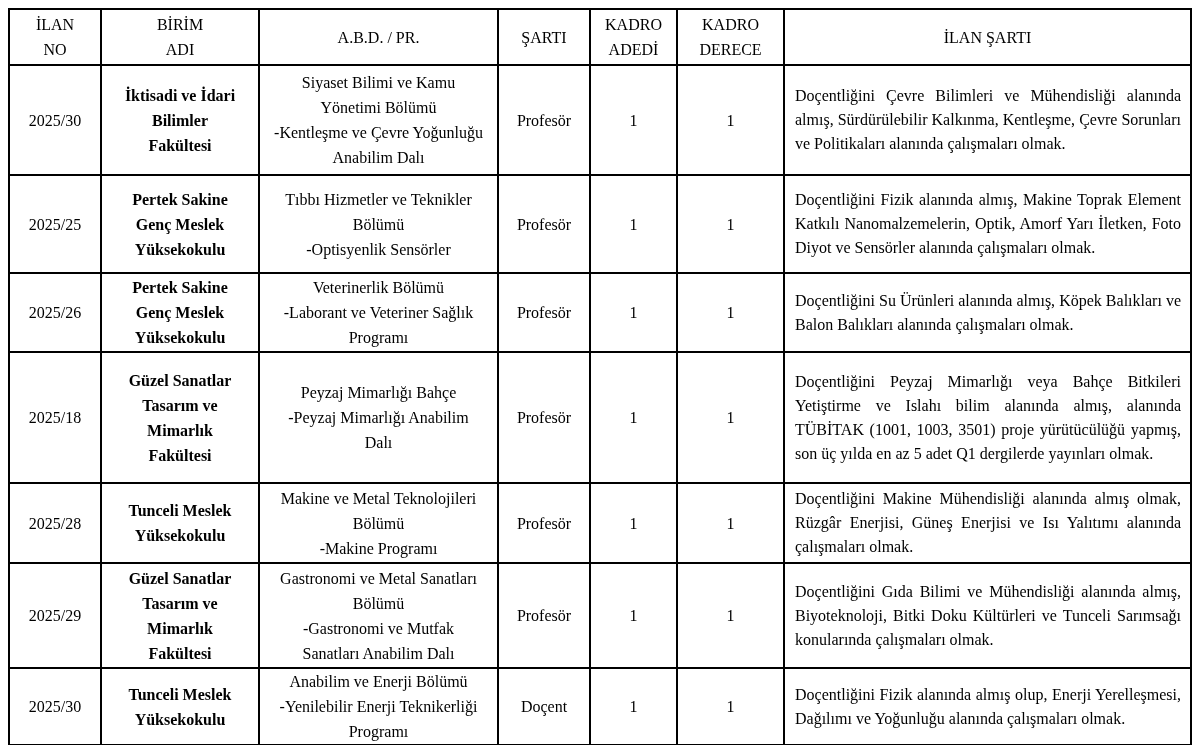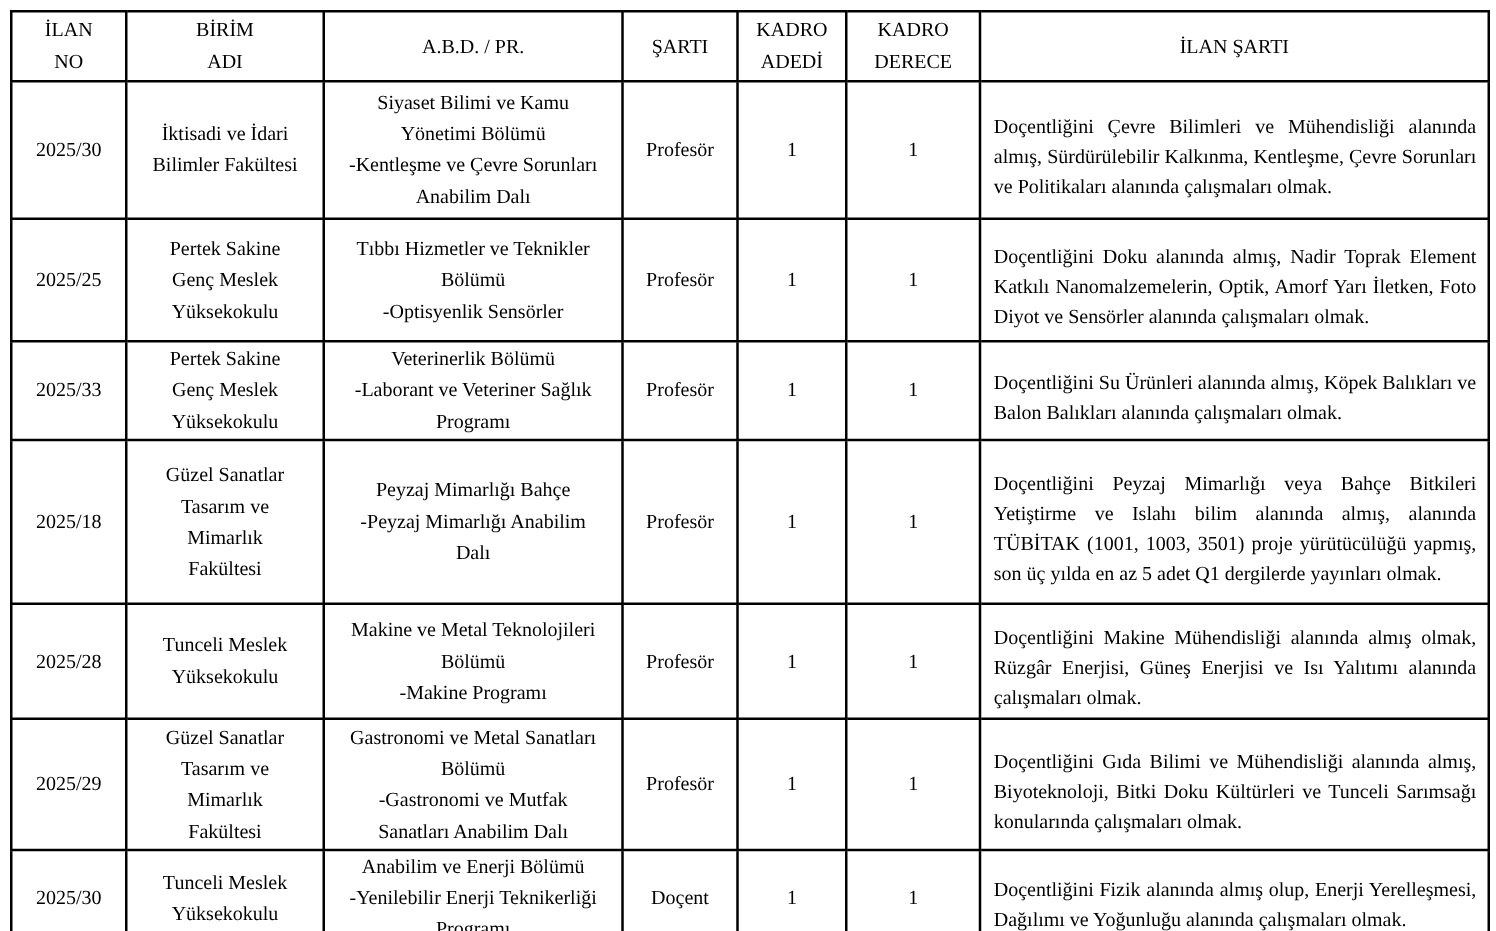--- a/index.html
+++ b/index.html
@@ -24,23 +24,23 @@
     text-align: center;
     vertical-align: middle;
     padding: 2px 4px;
     overflow: hidden;
   }
   th { line-height: 25px; }
   td { line-height: 25px; }
   td.sart {
     text-align: justify;
     line-height: 24px;
-    padding: 15px 9px 3px 10px;
+    padding: 3px 9px 3px 10px;
   }
-  td.birim { padding: 0 18px; }
+  td.birim { padding: 0 18px; font-weight: bold; }
   td.abd   { padding: 0 14px; margin-left: 44px; }
   tr.hr { height: 54px; }
   tr.r1 { height: 110px; }
   tr.r2 { height: 98px; }
   tr.r3 { height: 79px; }
   tr.r4 { height: 131px; }
   tr.r5 { height: 72px; }
   tr.r6 { height: 105px; }
   tr.r7 { height: 73px; }
 </style>
@@ -79,41 +79,41 @@
       </th>
       <th>İLAN ŞARTI</th>
     </tr>
   </thead>
   <tbody>
     <tr class="r1">
       <td>2025/30</td>
       <td class="birim">İktisadi ve İdari Bilimler Fakültesi</td>
       <td class="abd">
         <div>Siyaset Bilimi ve Kamu Yönetimi Bölümü</div>
-        <div>-Kentleşme ve Çevre Sorunları Anabilim Dalı</div>
+        <div>-Kentleşme ve Çevre Yoğunluğu Anabilim Dalı</div>
       </td>
       <td>Profesör</td>
       <td>1</td>
       <td>1</td>
       <td class="sart">Doçentliğini Çevre Bilimleri ve Mühendisliği alanında almış, Sürdürülebilir Kalkınma, Kentleşme, Çevre Sorunları ve Politikaları alanında çalışmaları olmak.</td>
     </tr>
     <tr class="r2">
       <td>2025/25</td>
       <td class="birim">Pertek Sakine Genç Meslek Yüksekokulu</td>
       <td class="abd">
         <div>Tıbbı Hizmetler ve Teknikler Bölümü</div>
         <div>-Optisyenlik Sensörler</div>
       </td>
       <td>Profesör</td>
       <td>1</td>
       <td>1</td>
-      <td class="sart">Doçentliğini Doku alanında almış, Nadir Toprak Element Katkılı Nanomalzemelerin, Optik, Amorf Yarı İletken, Foto Diyot ve Sensörler alanında çalışmaları olmak.</td>
+      <td class="sart">Doçentliğini Fizik alanında almış, Makine Toprak Element Katkılı Nanomalzemelerin, Optik, Amorf Yarı İletken, Foto Diyot ve Sensörler alanında çalışmaları olmak.</td>
     </tr>
     <tr class="r3">
-      <td>2025/33</td>
+      <td>2025/26</td>
       <td class="birim">Pertek Sakine Genç Meslek Yüksekokulu</td>
       <td class="abd">
         <div>Veterinerlik Bölümü</div>
         <div>-Laborant ve Veteriner Sağlık Programı</div>
       </td>
       <td>Profesör</td>
       <td>1</td>
       <td>1</td>
       <td class="sart">Doçentliğini Su Ürünleri alanında almış, Köpek Balıkları ve Balon Balıkları alanında çalışmaları olmak.</td>
     </tr>

